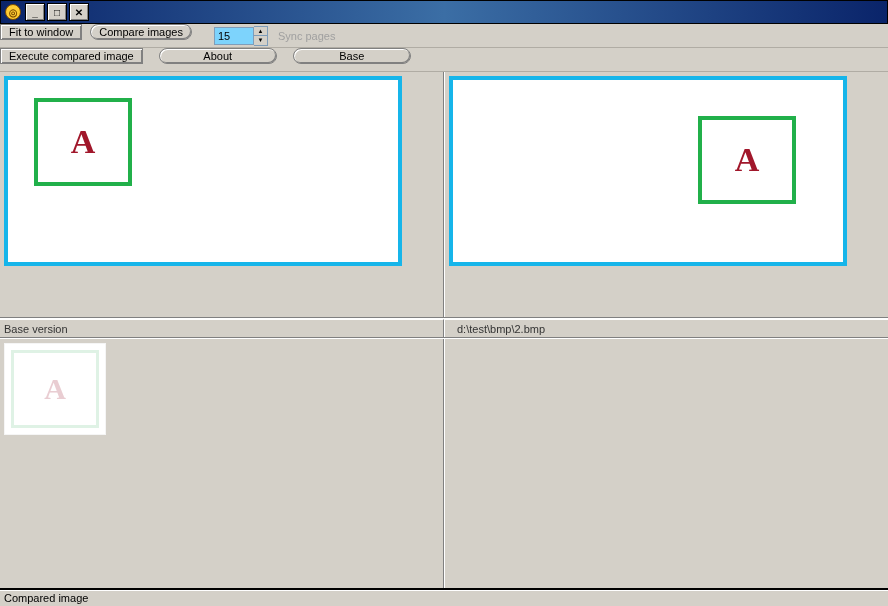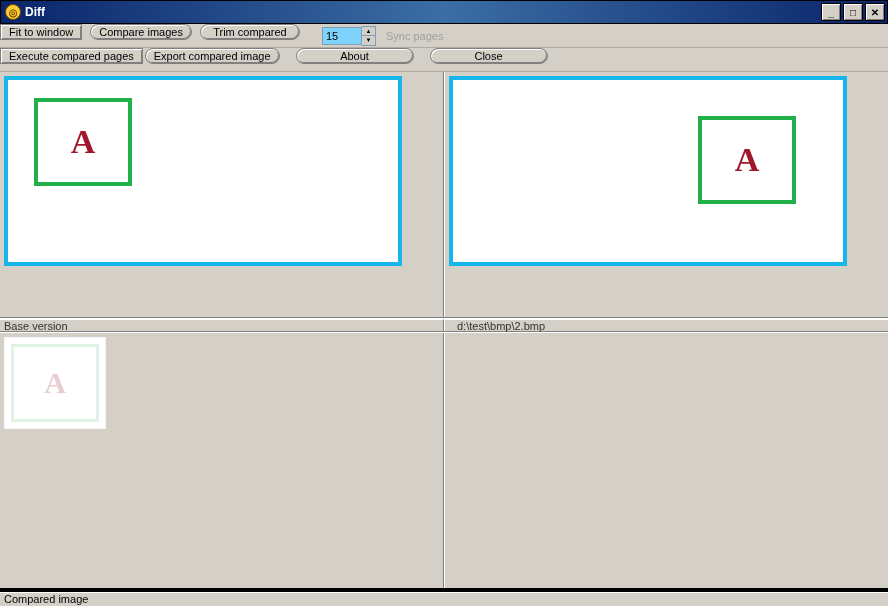--- a/index.html
+++ b/index.html
@@ -107,21 +107,21 @@
     display: flex; flex-direction: column;
     height: calc(606px - 24px - 24px - 24px); 
   }
   .row-top {
     display: flex;
     height: 246px;
     border-bottom: 1px solid #808080;
   }
   .row-labels {
     display: flex;
-    height: 14px;
+    height: 20px;
     border-top: 1px solid #fff;
     border-bottom: 1px solid #808080;
   }
   .row-bottom {
     display: flex;
     flex: 1;
     border-top: 1px solid #fff;
   }
   .pane {
     width: 50%;
@@ -184,59 +184,56 @@
   }
   .thumb-A {
     font-family: "Times New Roman", serif;
     font-weight: bold;
     font-size: 30px;
     color: #e9cdd2;
   }
   
   .footer {
     height: 18px;
-    border-top: 4px solid #000000;
+    border-top: 2px solid #000000;
     box-shadow: inset 0 1px 0 #fff;
     padding-left: 4px;
     display:flex; align-items:center;
     font-size: 11px;
   }
 </style>
 </head>
 <body>
 
 <div class="titlebar">
   <div class="app-icon">◎</div>
-  <div class="title-text">Diff</div>
   <div class="win-btns">
     <div class="win-btn">_</div>
     <div class="win-btn">□</div>
     <div class="win-btn">✕</div>
   </div>
 </div>
 
 <div class="toolbar">
   <div class="btn" style="min-width:78px">Fit to window</div>
   <div class="btn" style="min-width:96px;margin-left:8px">Compare images</div>
-  <div class="btn" style="min-width:100px;margin-left:8px">Trim compared</div>
   <div class="spin-wrap" style="margin-left:22px">
     <input class="spin-input" value="15" style="">
     <div class="spin-btns">
       <div class="spin-b">▲</div>
       <div class="spin-b">▼</div>
     </div>
   </div>
   <span class="disabled-link">Sync pages</span>
 </div>
 
 <div class="toolbar">
-  <div class="btn" style="min-width:130px">Execute compared pages</div>
-  <div class="btn" style="min-width:124px">Export compared image</div>
+  <div class="btn" style="min-width:130px">Execute compared image</div>
   <div class="btn wide" style="margin-left:16px">About</div>
-  <div class="btn wide" style="margin-left:16px">Close</div>
+  <div class="btn wide" style="margin-left:16px">Base</div>
 </div>
 
 <div class="content">
 
   <div class="row-top">
     <div class="pane">
       <div class="image-canvas canvas-left">
         <div class="box-A" style="left:26px;top:18px;width:98px;height:88px">
           <span class="big-A" style="font-size:34px">A</span>
         </div>

